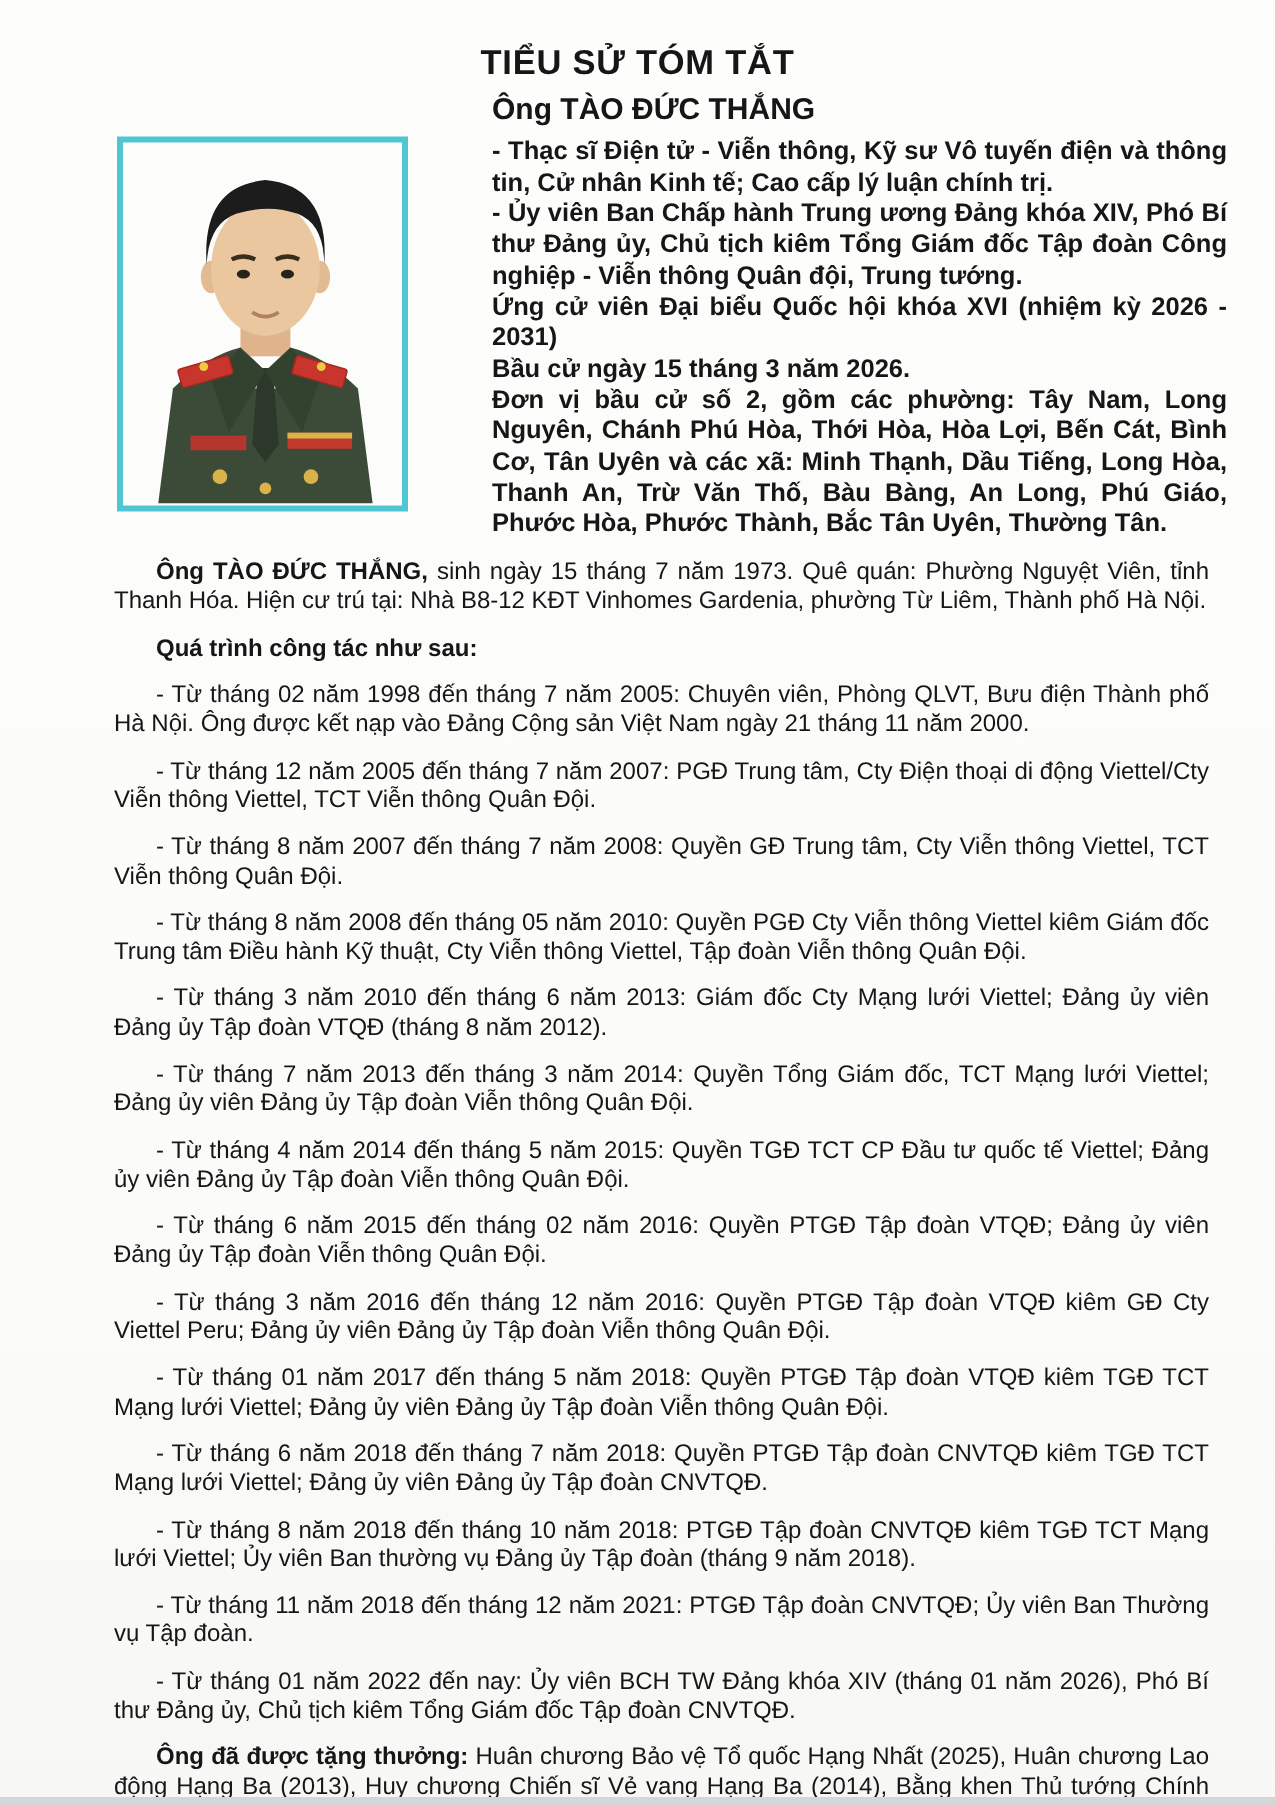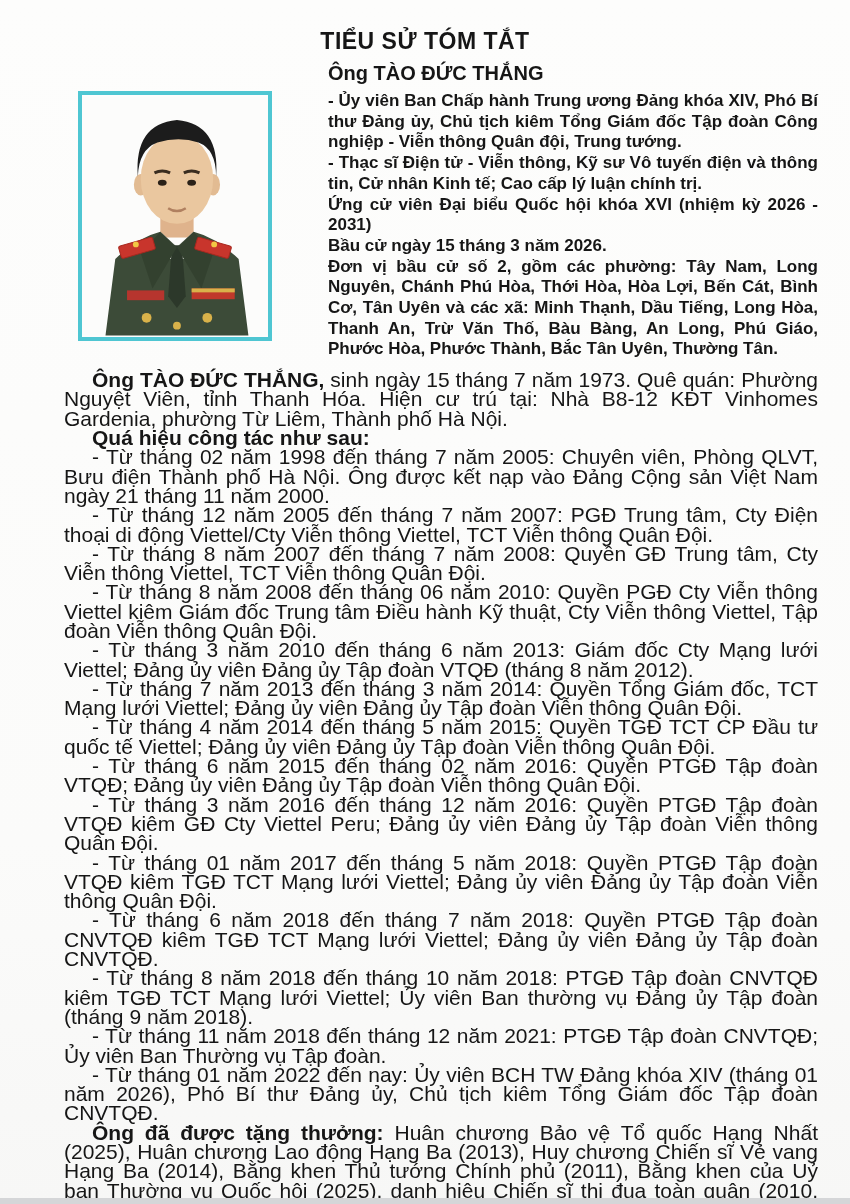--- a/index.html
+++ b/index.html
@@ -46,22 +46,22 @@
     font-size:17px;
     font-weight:bold;
     line-height:20.7px;
     text-align:justify;
   }
   .body-section{
     padding:0 32px 0 64px;
     margin-top:10px;
   }
   .body-section p{
-    margin:0;
-    font-size:21px;
+    margin:12px;
+    font-size:16px;
     line-height:19.3px;
     text-align:justify;
     text-indent:28px;
   }
   .body-section p .lead{font-weight:bold;}
   .career-heading{font-weight:bold;}
   .doc-footer{
     margin-top:6px;
     text-align:center;
     font-weight:bold;
@@ -110,36 +110,36 @@
           <rect x="112" y="196" width="44" height="4" fill="#d9b24a"></rect>
           <circle cx="66" cy="226" r="5" fill="#d9b24a"></circle>
           <circle cx="128" cy="226" r="5" fill="#d9b24a"></circle>
           <circle cx="97" cy="234" r="4" fill="#d9b24a"></circle>
         </svg>
       </div>
     </div>
     <div class="right-col">
       <div class="candidate-name">Ông TÀO ĐỨC THẮNG</div>
       <div class="highlights">
+        <p>- Thạc sĩ Điện tử - Viễn thông, Kỹ sư Vô tuyến điện và thông tin, Cử nhân Kinh tế; Cao cấp lý luận chính trị.</p>
         <p>- Ủy viên Ban Chấp hành Trung ương Đảng khóa XIV, Phó Bí thư Đảng ủy, Chủ tịch kiêm Tổng Giám đốc Tập đoàn Công nghiệp - Viễn thông Quân đội, Trung tướng.</p>
-        <p>- Thạc sĩ Điện tử - Viễn thông, Kỹ sư Vô tuyến điện và thông tin, Cử nhân Kinh tế; Cao cấp lý luận chính trị.</p>
         <p>Ứng cử viên Đại biểu Quốc hội khóa XVI (nhiệm kỳ 2026 - 2031)</p>
         <p>Bầu cử ngày 15 tháng 3 năm 2026.</p>
         <p>Đơn vị bầu cử số 2, gồm các phường: Tây Nam, Long Nguyên, Chánh Phú Hòa, Thới Hòa, Hòa Lợi, Bến Cát, Bình Cơ, Tân Uyên và các xã: Minh Thạnh, Dầu Tiếng, Long Hòa, Thanh An, Trừ Văn Thố, Bàu Bàng, An Long, Phú Giáo, Phước Hòa, Phước Thành, Bắc Tân Uyên, Thường Tân.</p>
       </div>
     </div>
   </div>
 
   <div class="body-section">
     <p><span class="lead">Ông TÀO ĐỨC THẮNG,</span><span> sinh ngày 15 tháng 7 năm 1973. Quê quán: Phường Nguyệt Viên, tỉnh Thanh Hóa. Hiện cư trú tại: Nhà B8-12 KĐT Vinhomes Gardenia, phường Từ Liêm, Thành phố Hà Nội.</span></p>
-    <p class="career-heading">Quá hiệu công tác như sau:</p>
+    <p class="career-heading">Quá trình công tác như sau:</p>
     <p>- Từ tháng 02 năm 1998 đến tháng 7 năm 2005: Chuyên viên, Phòng QLVT, Bưu điện Thành phố Hà Nội. Ông được kết nạp vào Đảng Cộng sản Việt Nam ngày 21 tháng 11 năm 2000.</p>
     <p>- Từ tháng 12 năm 2005 đến tháng 7 năm 2007: PGĐ Trung tâm, Cty Điện thoại di động Viettel/Cty Viễn thông Viettel, TCT Viễn thông Quân Đội.</p>
     <p>- Từ tháng 8 năm 2007 đến tháng 7 năm 2008: Quyền GĐ Trung tâm, Cty Viễn thông Viettel, TCT Viễn thông Quân Đội.</p>
-    <p>- Từ tháng 8 năm 2008 đến tháng 06 năm 2010: Quyền PGĐ Cty Viễn thông Viettel kiêm Giám đốc Trung tâm Điều hành Kỹ thuật, Cty Viễn thông Viettel, Tập đoàn Viễn thông Quân Đội.</p>
+    <p>- Từ tháng 8 năm 2008 đến tháng 05 năm 2010: Quyền PGĐ Cty Viễn thông Viettel kiêm Giám đốc Trung tâm Điều hành Kỹ thuật, Cty Viễn thông Viettel, Tập đoàn Viễn thông Quân Đội.</p>
     <p>- Từ tháng 3 năm 2010 đến tháng 6 năm 2013: Giám đốc Cty Mạng lưới Viettel; Đảng ủy viên Đảng ủy Tập đoàn VTQĐ (tháng 8 năm 2012).</p>
     <p>- Từ tháng 7 năm 2013 đến tháng 3 năm 2014: Quyền Tổng Giám đốc, TCT Mạng lưới Viettel; Đảng ủy viên Đảng ủy Tập đoàn Viễn thông Quân Đội.</p>
     <p>- Từ tháng 4 năm 2014 đến tháng 5 năm 2015: Quyền TGĐ TCT CP Đầu tư quốc tế Viettel; Đảng ủy viên Đảng ủy Tập đoàn Viễn thông Quân Đội.</p>
     <p>- Từ tháng 6 năm 2015 đến tháng 02 năm 2016: Quyền PTGĐ Tập đoàn VTQĐ; Đảng ủy viên Đảng ủy Tập đoàn Viễn thông Quân Đội.</p>
     <p>- Từ tháng 3 năm 2016 đến tháng 12 năm 2016: Quyền PTGĐ Tập đoàn VTQĐ kiêm GĐ Cty Viettel Peru; Đảng ủy viên Đảng ủy Tập đoàn Viễn thông Quân Đội.</p>
     <p>- Từ tháng 01 năm 2017 đến tháng 5 năm 2018: Quyền PTGĐ Tập đoàn VTQĐ kiêm TGĐ TCT Mạng lưới Viettel; Đảng ủy viên Đảng ủy Tập đoàn Viễn thông Quân Đội.</p>
     <p>- Từ tháng 6 năm 2018 đến tháng 7 năm 2018: Quyền PTGĐ Tập đoàn CNVTQĐ kiêm TGĐ TCT Mạng lưới Viettel; Đảng ủy viên Đảng ủy Tập đoàn CNVTQĐ.</p>
     <p>- Từ tháng 8 năm 2018 đến tháng 10 năm 2018: PTGĐ Tập đoàn CNVTQĐ kiêm TGĐ TCT Mạng lưới Viettel; Ủy viên Ban thường vụ Đảng ủy Tập đoàn (tháng 9 năm 2018).</p>
     <p>- Từ tháng 11 năm 2018 đến tháng 12 năm 2021: PTGĐ Tập đoàn CNVTQĐ; Ủy viên Ban Thường vụ Tập đoàn.</p>
     <p>- Từ tháng 01 năm 2022 đến nay: Ủy viên BCH TW Đảng khóa XIV (tháng 01 năm 2026), Phó Bí thư Đảng ủy, Chủ tịch kiêm Tổng Giám đốc Tập đoàn CNVTQĐ.</p>

